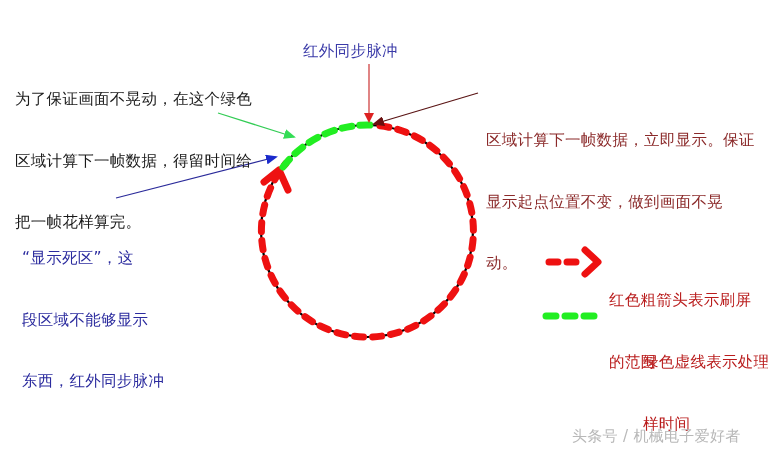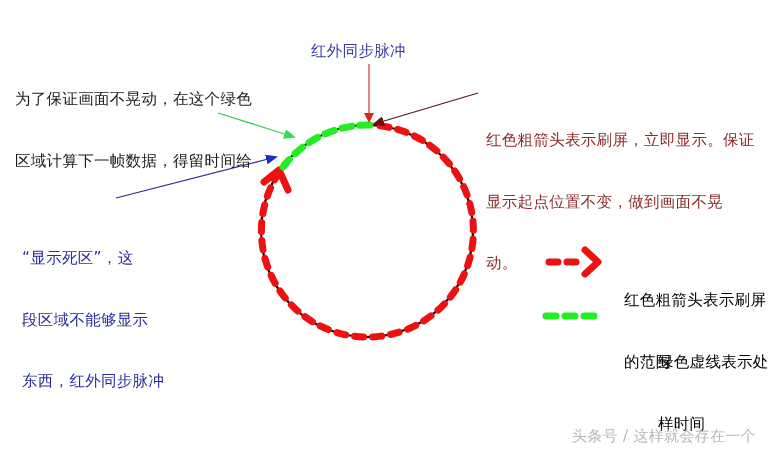--- a/index.html
+++ b/index.html
@@ -3,21 +3,21 @@
 <meta charset="utf-8">
 <style>
   html, body { margin:0; padding:0; }
   body { width:768px; height:453px; background:#ffffff; position:relative; overflow:hidden;
          font-family: "DejaVu Sans", "Liberation Sans", sans-serif; }
   .txt { position:absolute; font-size:15.5px; line-height:20.5px; white-space:pre; letter-spacing:0.3px; }
   .black { color:#1a1a1a; }
   .blue { color:#2b2b9e; }
   .maroon { color:#8b2a2a; }
   .title { color:#3a3aa8; font-size:15.5px; }
-  .legend-text { color:#000000;margin-left:15px; }
+  .legend-text { color:#b91c1c; }
   .watermark { color:#b8b8b8; font-size:15px; }
   svg.diagram { position:absolute; left:0; top:0; }
 </style>
 </head>
 <body>
 
 <svg class="diagram" width="768" height="453" viewBox="0 0 768 453">
   <defs>
     <marker id="ah-red" markerWidth="10" markerHeight="10" refX="8" refY="5" orient="auto" markerUnits="userSpaceOnUse">
       <path d="M0,0 L10,5 L0,10 z" fill="#dd2222"></path>
@@ -50,42 +50,43 @@
   <line x1="116" y1="198" x2="276" y2="157" stroke="#2a2a9a" stroke-width="1.2" marker-end="url(#ah-blue)"></line>
 
   <g>
     <line x1="549" y1="262" x2="580" y2="262" stroke="#ee1111" stroke-width="7" stroke-linecap="round" stroke-dasharray="9 9"></line>
     <path d="M 585 250 L 598 262 L 585 274" fill="none" stroke="#ee1111" stroke-width="7" stroke-linecap="round" stroke-linejoin="round"></path>
   </g>
 
   <line x1="546" y1="316" x2="597" y2="316" stroke="#22ee22" stroke-width="7" stroke-linecap="round" stroke-dasharray="10 9"></line>
 </svg>
 
-<div class="txt title" style="left:311px; top:41px;">红外同步脉冲</div>
+<div class="txt title" style="left:303px; top:41px;">红外同步脉冲</div>
 
 <div class="txt black" style="left:15px; top:48px;">
   <div>为了保证画面不晃动，在这个绿色</div>
   <div>区域计算下一帧数据，得留时间给</div>
+  <div>把一帧花样算完。</div>
 </div>
 
 <div class="txt maroon" style="left:486px; top:89px;">
-  <div>红色粗箭头表示刷屏，立即显示。保证</div>
+  <div>区域计算下一帧数据，立即显示。保证</div>
   <div>显示起点位置不变，做到画面不晃</div>
   <div>动。</div>
 </div>
 
 <div class="txt blue" style="left:22px; top:207px;">
   <div>“显示死区”，这</div>
   <div>段区域不能够显示</div>
   <div>东西，红外同步脉冲</div>
   
 </div>
 
 <div class="txt legend-text" style="left:609px; top:249px;">
   <div>红色粗箭头表示刷屏</div>
   <div>的范围</div>
 </div>
 <div class="txt legend-text" style="left:643px; top:311px;">
   <div>绿色虚线表示处理花</div>
   <div>样时间</div>
 </div>
 
-<div class="txt watermark" style="left:572px; top:426px;">头条号 / 这样就会存在一个</div>
+<div class="txt watermark" style="left:572px; top:426px;">头条号 / 机械电子爱好者</div>
 
 </body></html>

